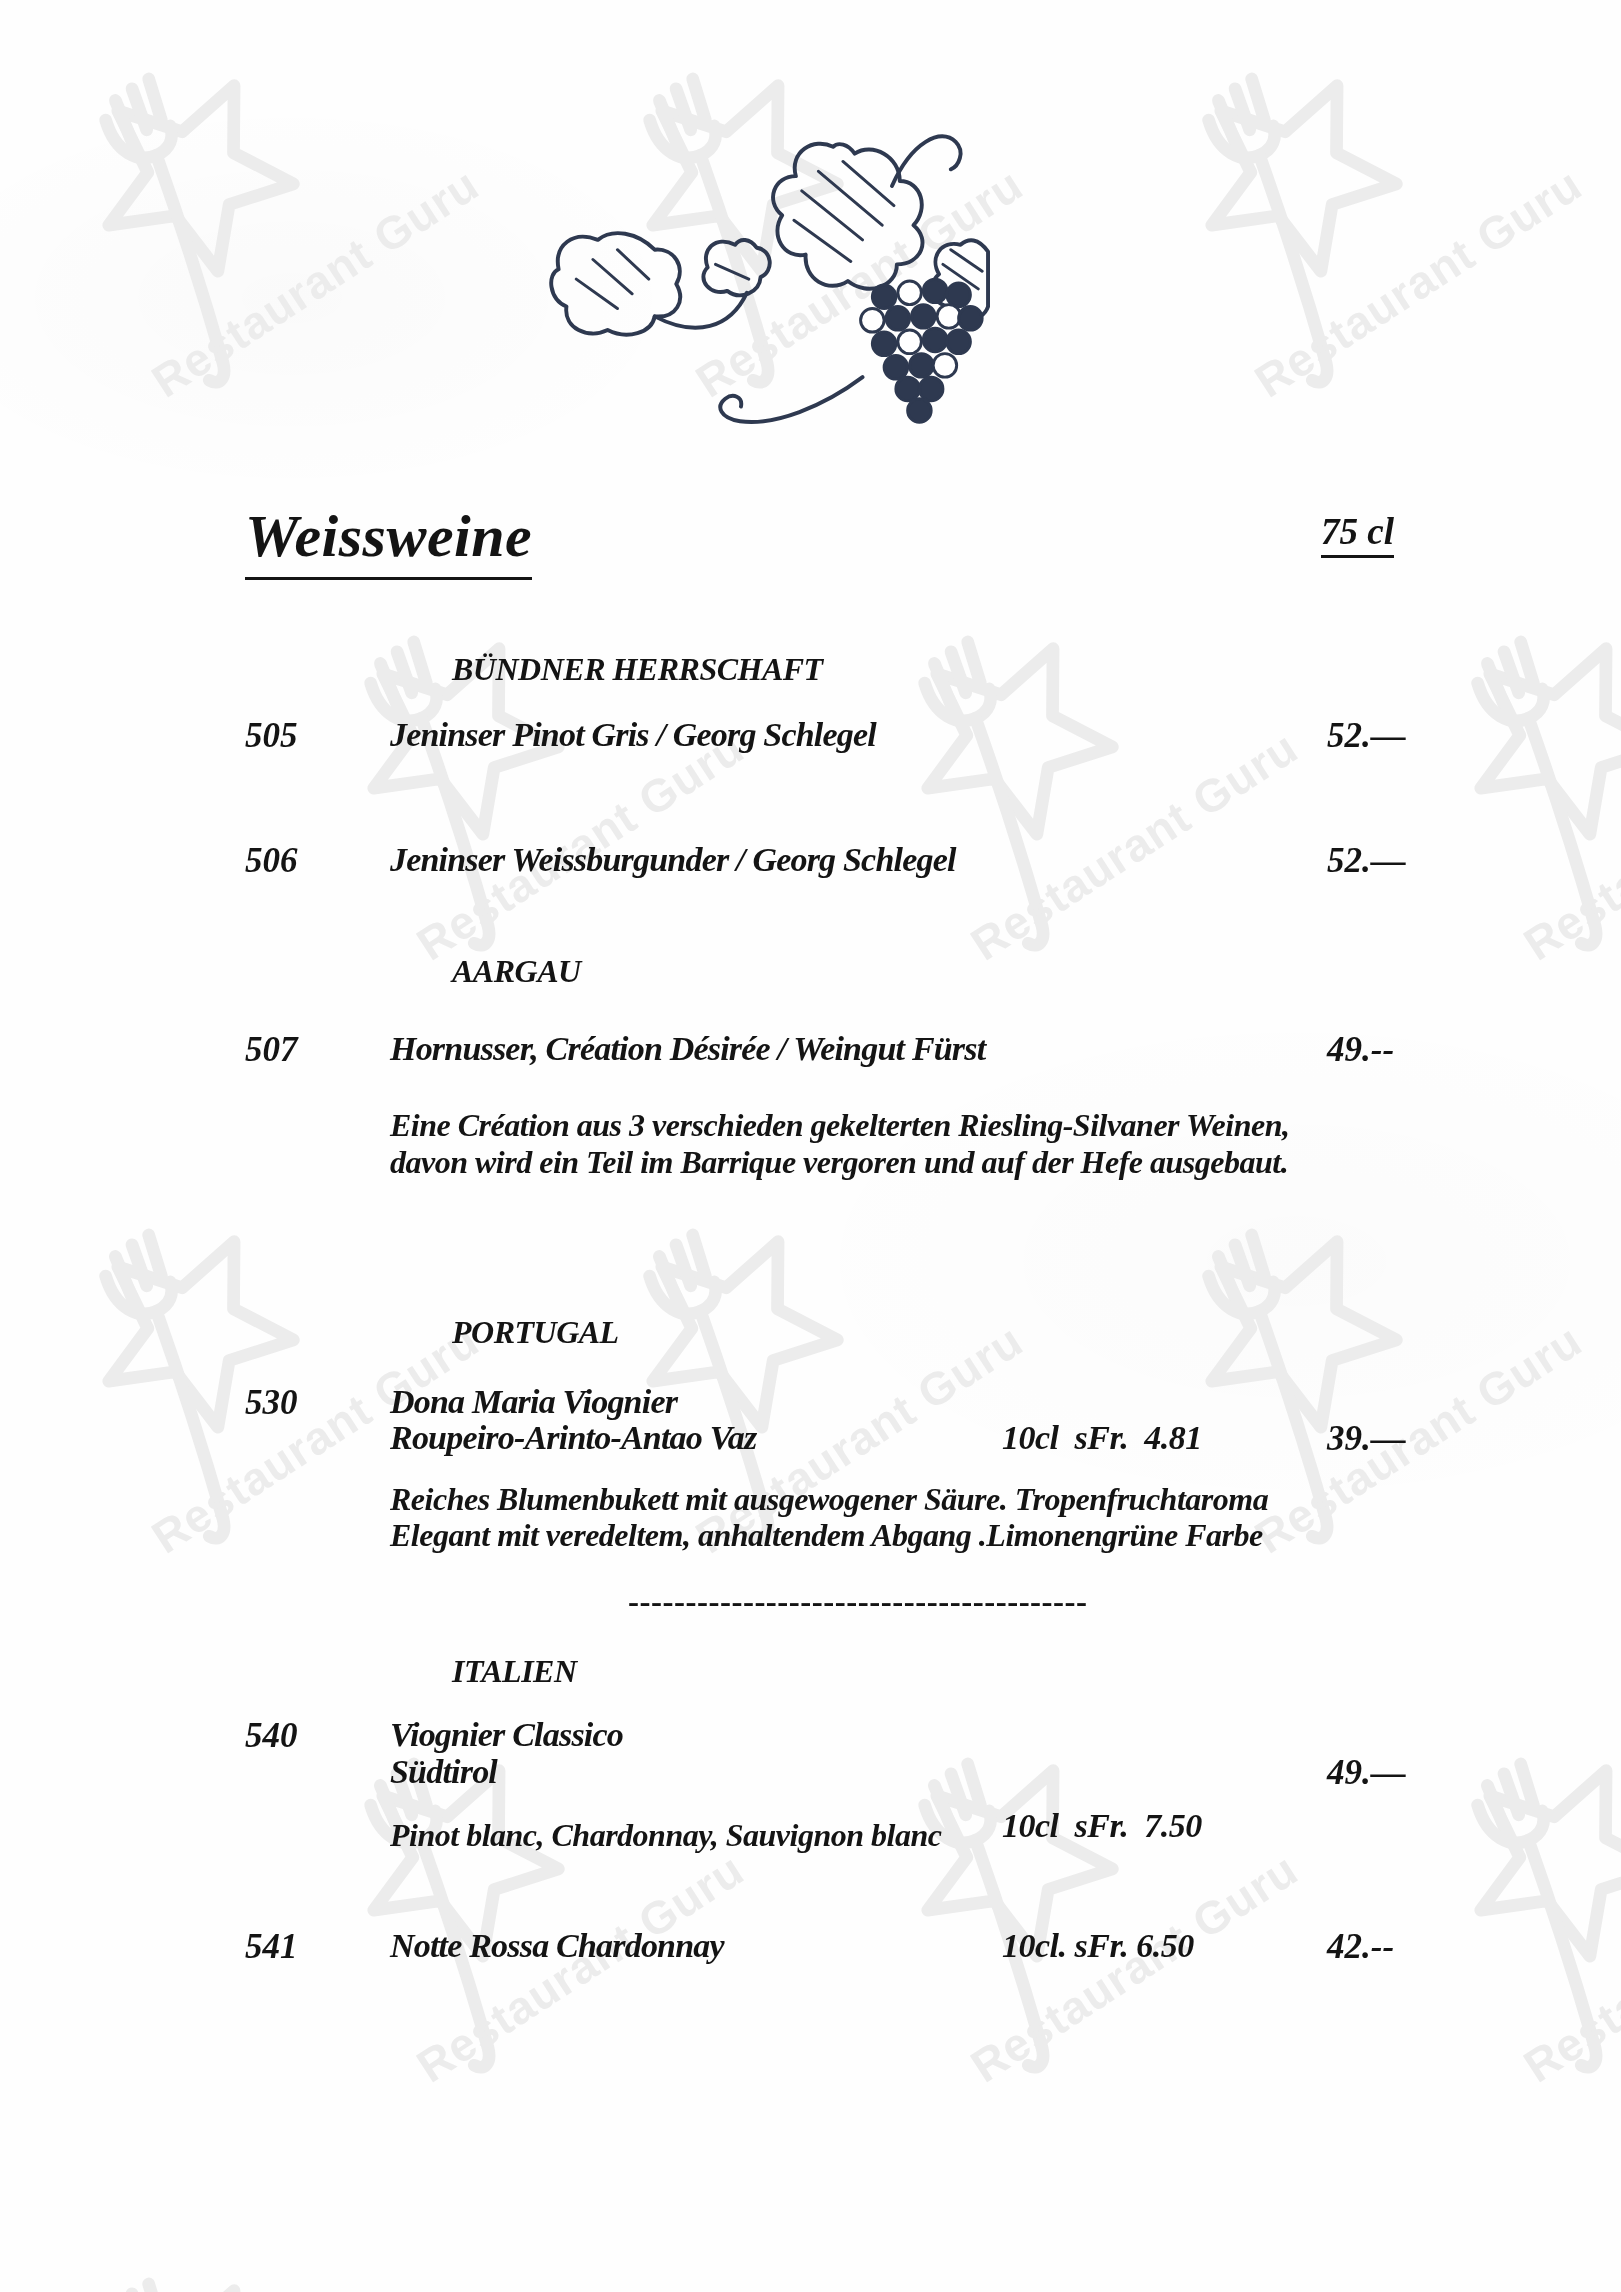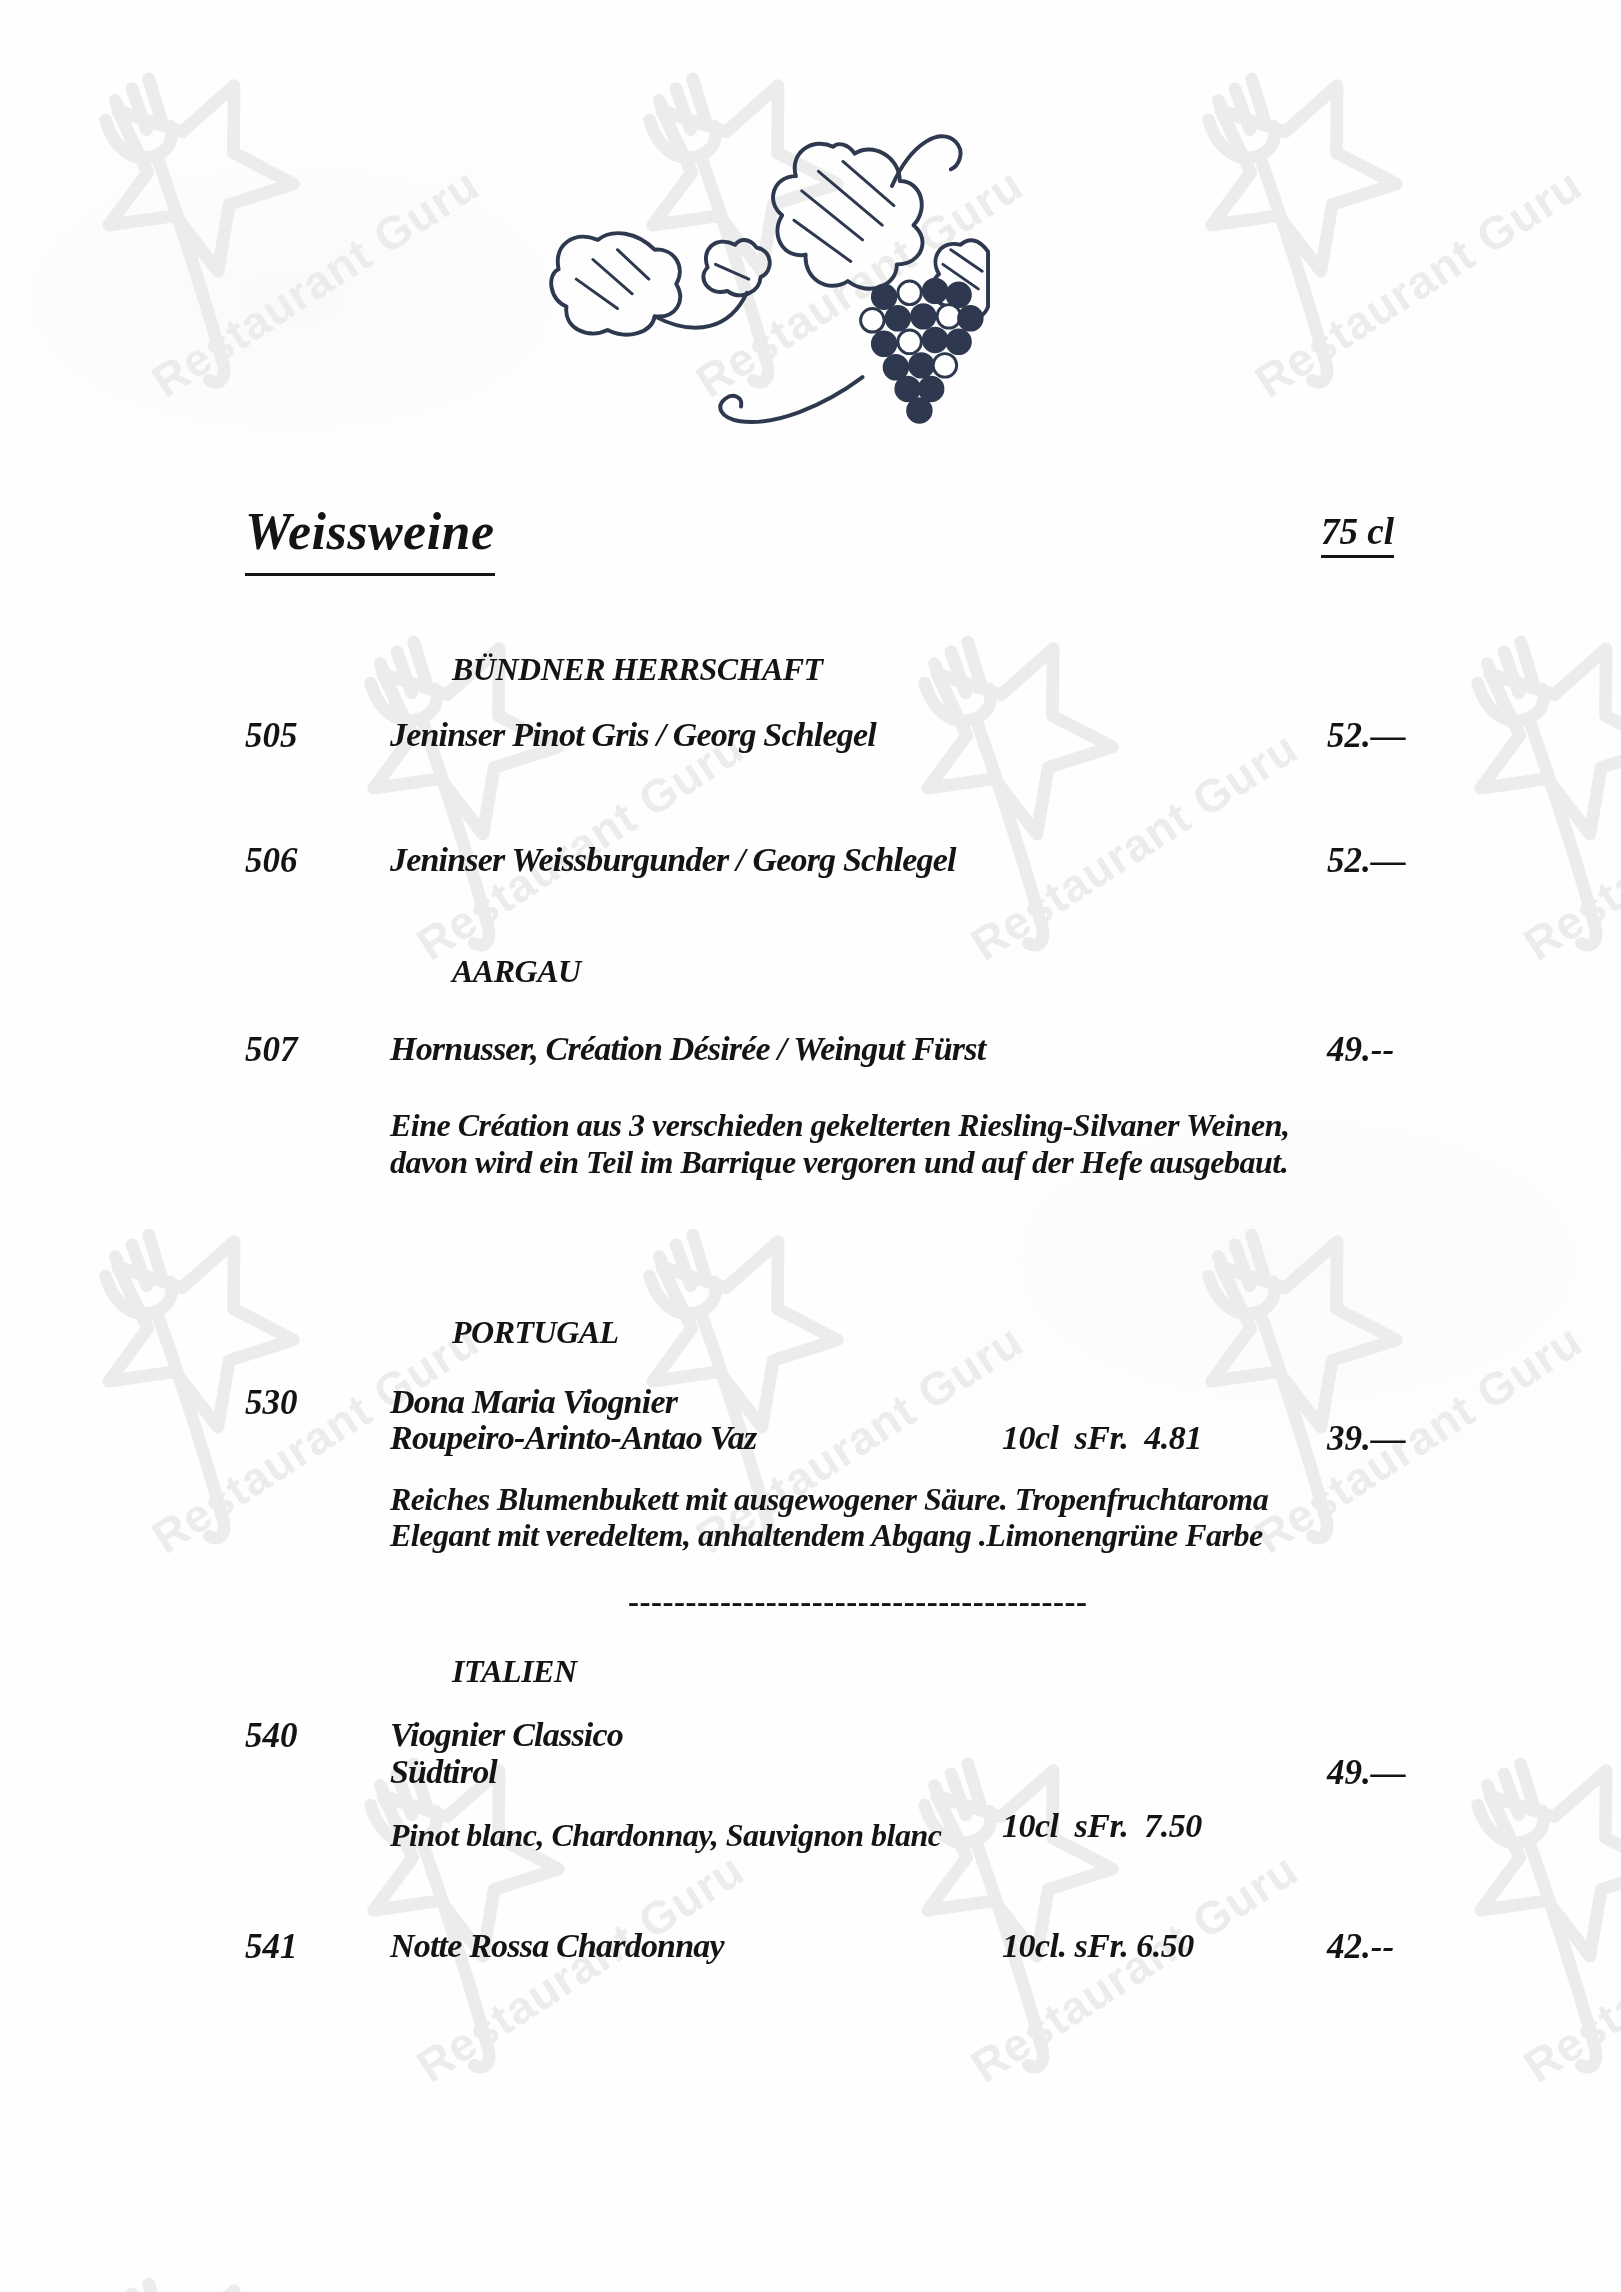--- a/index.html
+++ b/index.html
@@ -21,21 +21,21 @@
   .wm-text{
     position:absolute;left:54px;top:294px;
     font-family:"Liberation Sans", sans-serif;
     font-weight:bold;font-size:46px;color:#ececec;
     white-space:nowrap;transform:rotate(-33deg);transform-origin:left top;
     letter-spacing:1px;
   }
   
   .abs{position:absolute;white-space:pre;}
   .b{font-weight:bold;font-style:italic;}
-  .title{left:245px;top:502px;font-size:52px;border-bottom:3.9px solid #141414;padding-bottom:12px;letter-spacing:0.5px;}
+  .title{left:245px;top:502px;font-size:60px;border-bottom:3.9px solid #141414;padding-bottom:6px;letter-spacing:0.5px;}
   .vol{left:1321px;top:510px;font-size:37px;border-bottom:3.9px solid #141414;padding-bottom:2px;}
   .section{left:412px;font-size:32px;letter-spacing:-0.5px;margin-left:40px;}
   .num{left:245px;font-size:35px;}
   .name{left:390px;font-size:34px;letter-spacing:-0.8px;}
   .glass{left:1002px;font-size:34px;letter-spacing:-0.5px;}
   .price{left:1327px;font-size:35px;}
   .desc{left:390px;font-size:32px;letter-spacing:-0.5px;line-height:36px;}
   .sep{left:628px;top:1584px;font-size:33px;font-weight:bold;letter-spacing:0.5px;}
   
   .grape{position:absolute;left:539px;top:83px;}

